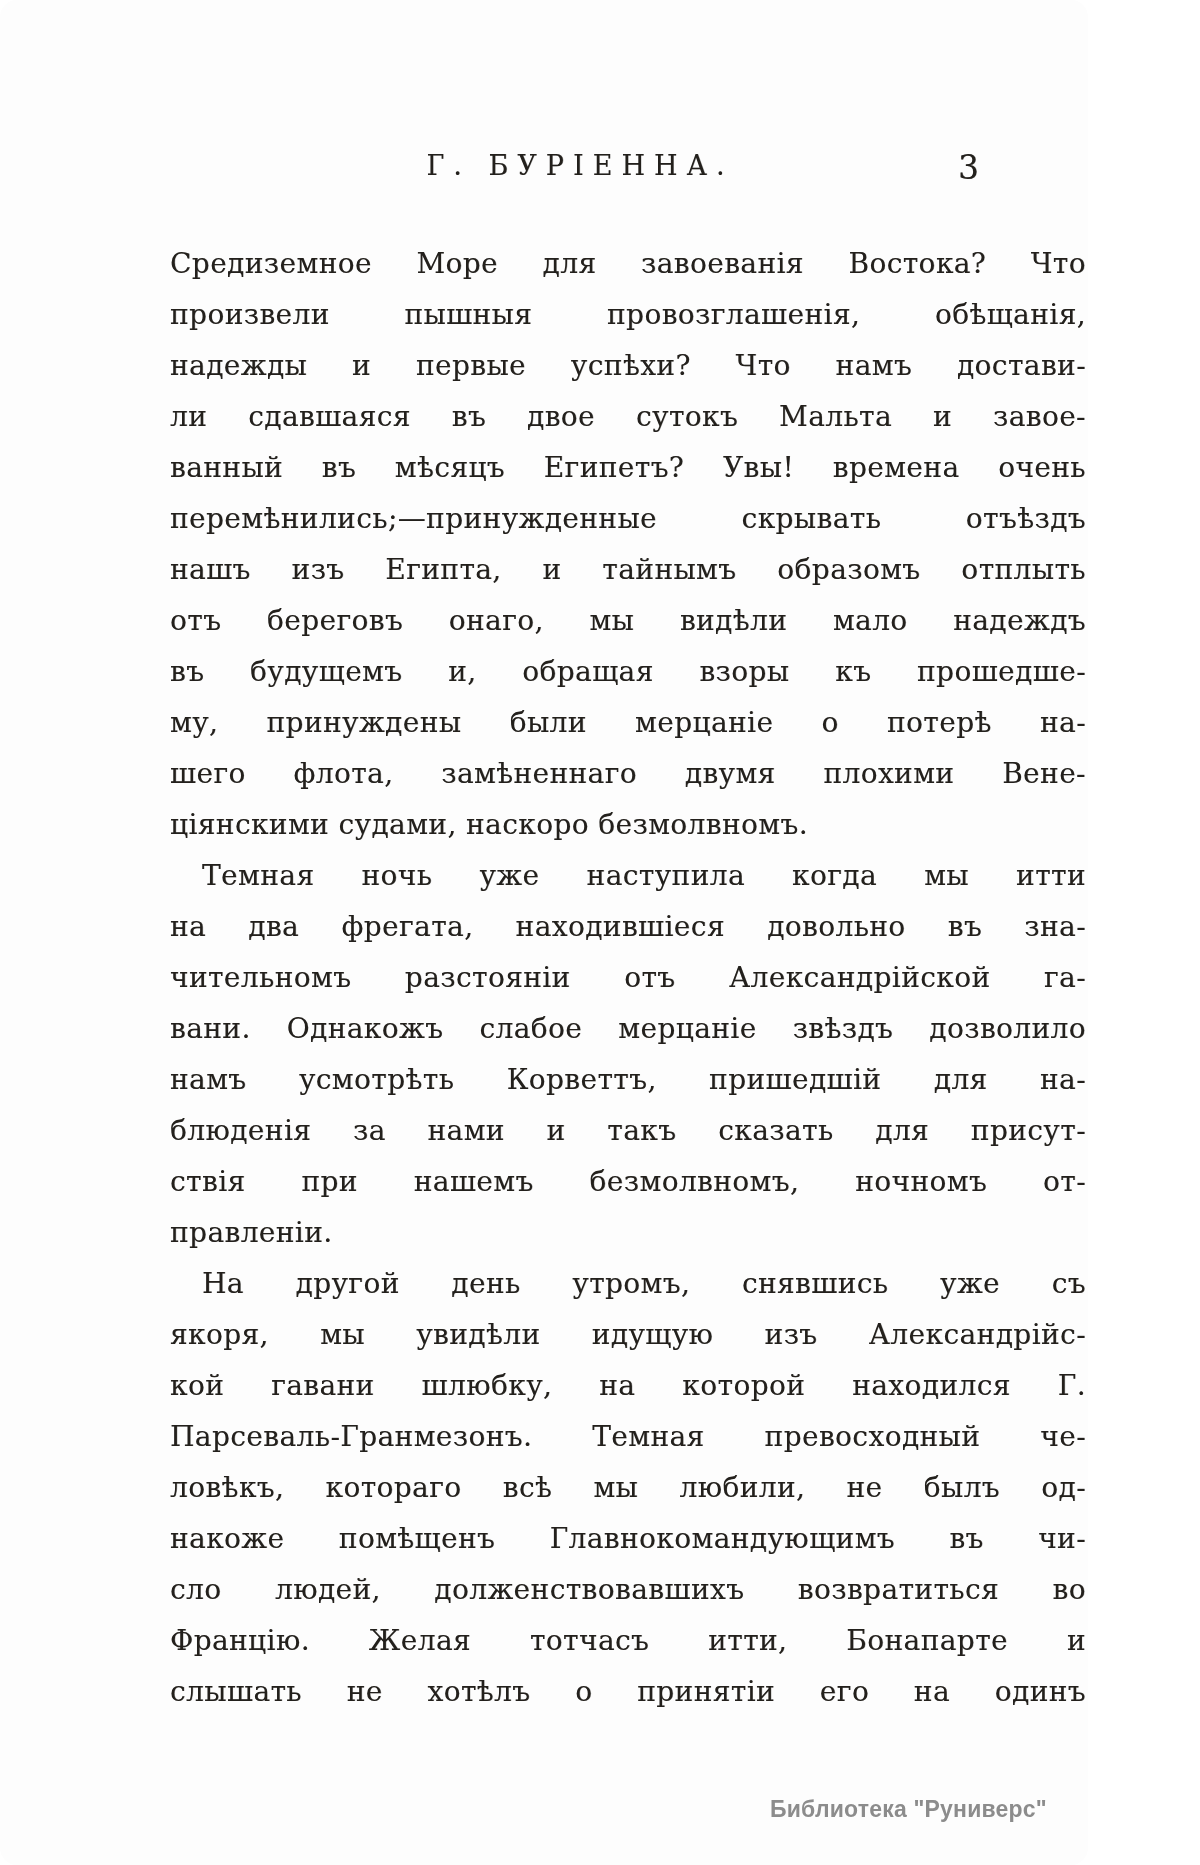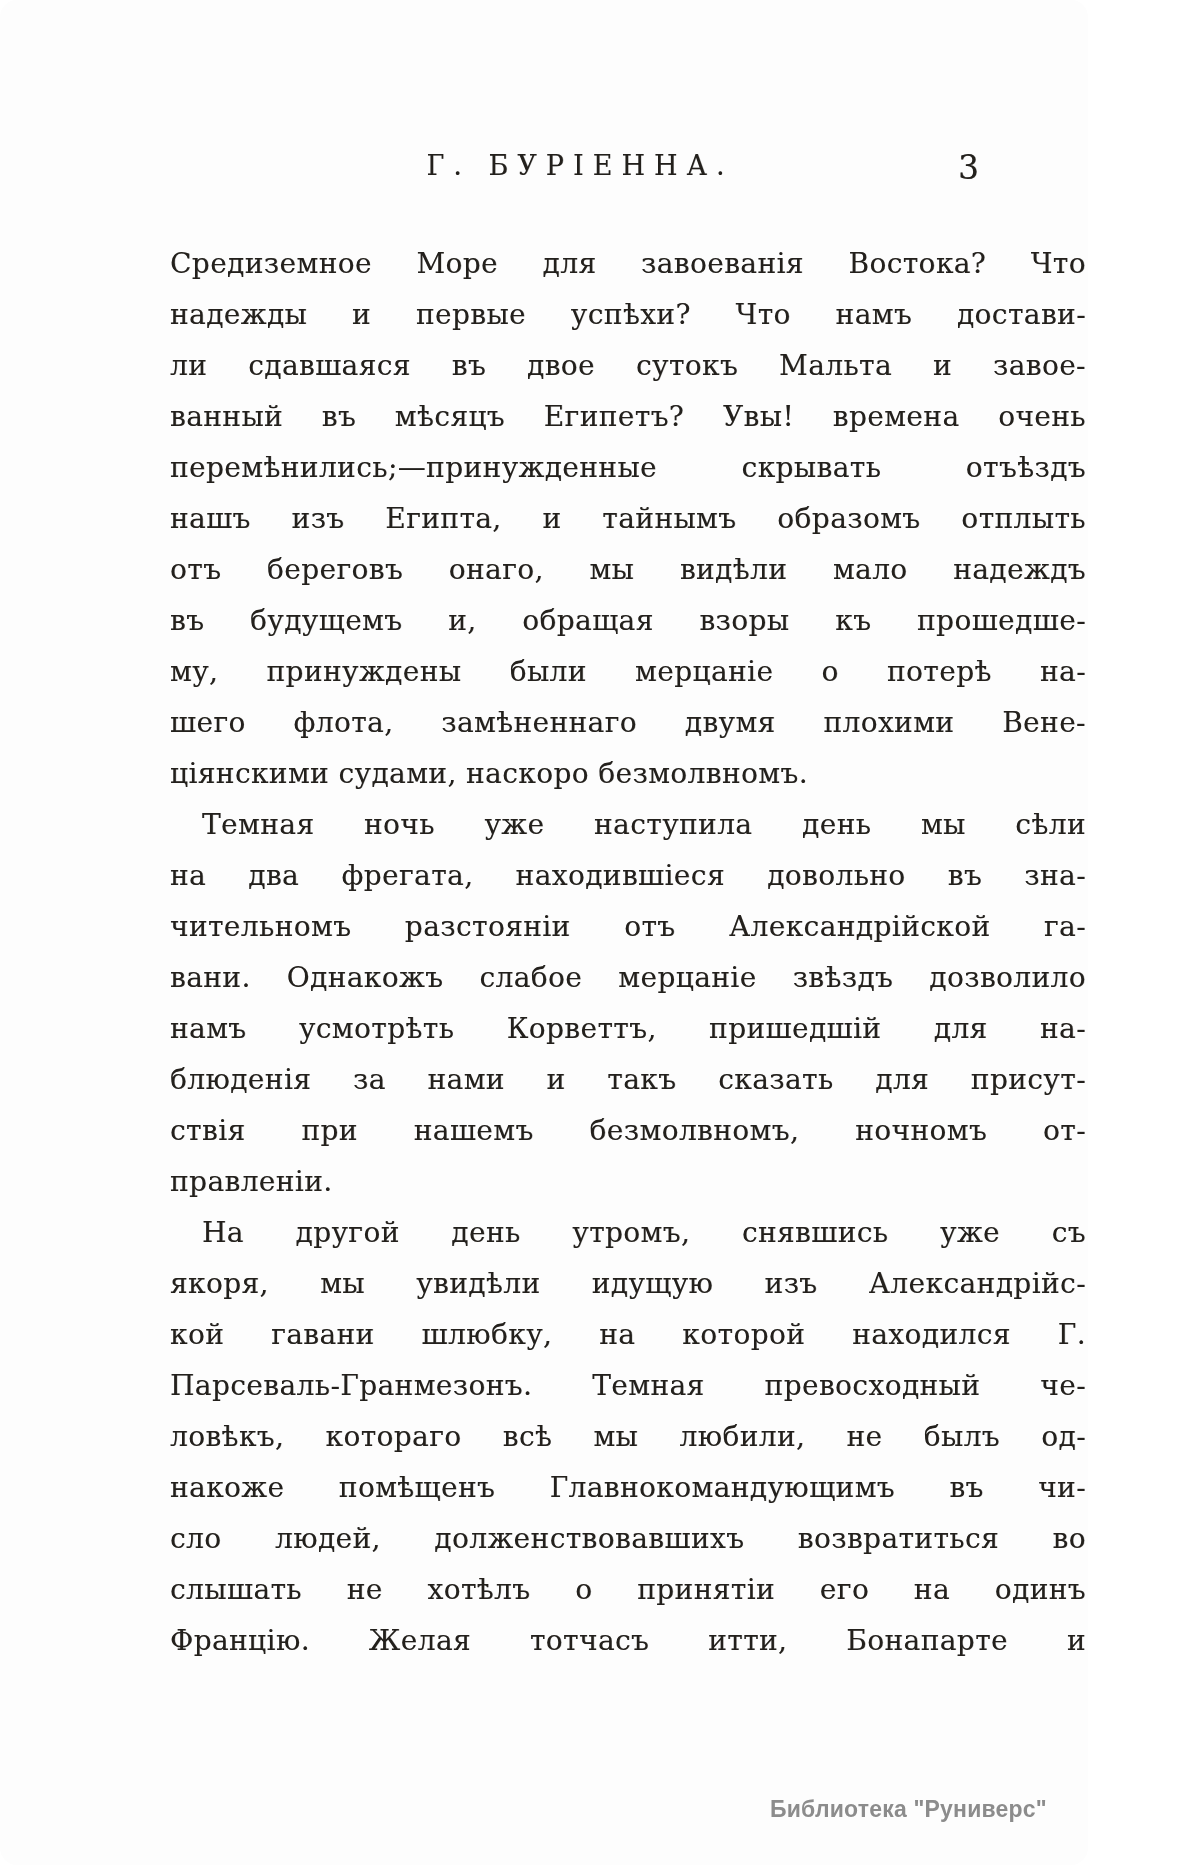--- a/index.html
+++ b/index.html
@@ -94,52 +94,53 @@
 
   <div class="running-header">
     <div class="running-header-title">Г. БУРІЕННА.</div>
     <div class="page-number">3</div>
   </div>
 
   <div class="page-text">
 
     <div class="paragraph continued-start ends">
       <div class="text-line">Средиземное Море для завоеванія Востока? Что</div>
+      <div class="text-line">произвели пышныя провозглашенія, обѣщанія,</div>
       <div class="text-line">надежды и первые успѣхи? Что намъ достави-</div>
       <div class="text-line">ли сдавшаяся въ двое сутокъ Мальта и завое-</div>
       <div class="text-line">ванный въ мѣсяцъ Египетъ? Увы! времена очень</div>
       <div class="text-line">перемѣнились;—принужденные скрывать отъѣздъ</div>
       <div class="text-line">нашъ изъ Египта, и тайнымъ образомъ отплыть</div>
       <div class="text-line">отъ береговъ онаго, мы видѣли мало надеждъ</div>
       <div class="text-line">въ будущемъ и, обращая взоры къ прошедше-</div>
       <div class="text-line">му, принуждены были мерцаніе о потерѣ на-</div>
       <div class="text-line">шего флота, замѣненнаго двумя плохими Вене-</div>
       <div class="text-line">ціянскими судами, наскоро безмолвномъ.</div>
     </div>
 
     <div class="paragraph indented ends">
-      <div class="text-line">Темная ночь уже наступила день мы  сѣли</div>
+      <div class="text-line">Темная ночь уже наступила когда мы  итти</div>
       <div class="text-line">на два фрегата, находившіеся довольно въ зна-</div>
       <div class="text-line">чительномъ разстояніи отъ Александрійской га-</div>
       <div class="text-line">вани. Однакожъ слабое мерцаніе звѣздъ дозволило</div>
       <div class="text-line">намъ усмотрѣть Корветтъ, пришедшій для на-</div>
       <div class="text-line">блюденія за нами и такъ сказать для присут-</div>
       <div class="text-line">ствія при нашемъ безмолвномъ, ночномъ от-</div>
       <div class="text-line">правленіи.</div>
     </div>
 
     <div class="paragraph indented continued-end">
       <div class="text-line">На другой день утромъ, снявшись уже съ</div>
       <div class="text-line">якоря, мы увидѣли идущую изъ Александрійс-</div>
       <div class="text-line">кой гавани шлюбку, на которой находился Г.</div>
       <div class="text-line">Парсеваль-Гранмезонъ. Темная превосходный че-</div>
       <div class="text-line">ловѣкъ, котораго всѣ мы любили, не былъ од-</div>
       <div class="text-line">накоже помѣщенъ Главнокомандующимъ въ чи-</div>
       <div class="text-line">сло людей, долженствовавшихъ возвратиться во</div>
+      <div class="text-line">Францію. Желая тотчасъ итти, Бонапарте и</div>
       <div class="text-line">слышать не хотѣлъ о принятіи его на одинъ</div>
-      <div class="text-line">Францію. Желая тотчасъ итти, Бонапарте и</div>
     </div>
 
   </div>
 
   <div class="watermark">Библиотека "Руниверс"</div>
 
 </div>
 
 </body></html>

